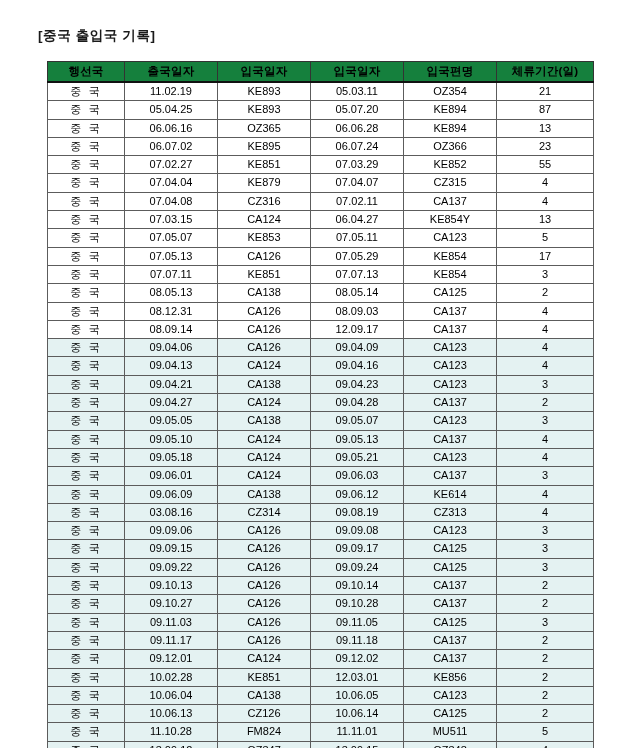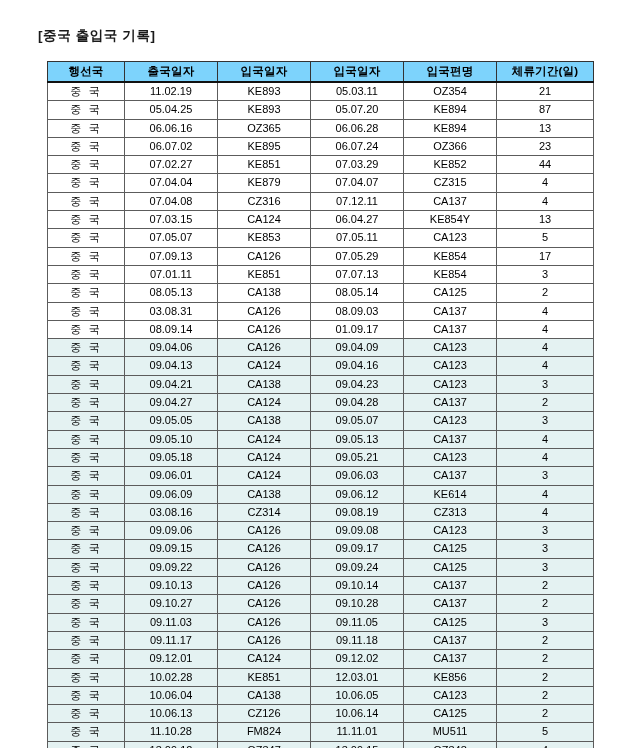--- a/index.html
+++ b/index.html
@@ -53,21 +53,21 @@
     text-align: center;
     vertical-align: middle;
     font-size: 11px;
     padding: 0;
     height: 17.3px;
     line-height: 17.3px;
     white-space: nowrap;
     overflow: hidden;
   }
   #records-table thead th {
-    background: #7dd3fc;
+    background: #15803d;
     font-weight: bold;
     font-size: 11.5px;
     height: 19px;
     line-height: 19px;
     border: 1px solid #333333;
     border-bottom: 2px solid #111111;
     letter-spacing: 0.2px;
   }
   #records-table tbody td {
     background: #ffffff;
@@ -141,35 +141,35 @@
           <td>06.07.24</td>
           <td>OZ366</td>
           <td>23</td>
         </tr>
         <tr>
           <td class="cell-dest">중 국</td>
           <td>07.02.27</td>
           <td>KE851</td>
           <td>07.03.29</td>
           <td>KE852</td>
-          <td>44</td>
+          <td>55</td>
         </tr>
         <tr>
           <td class="cell-dest">중 국</td>
           <td>07.04.04</td>
           <td>KE879</td>
           <td>07.04.07</td>
           <td>CZ315</td>
           <td>4</td>
         </tr>
         <tr>
           <td class="cell-dest">중 국</td>
           <td>07.04.08</td>
           <td>CZ316</td>
-          <td>07.12.11</td>
+          <td>07.02.11</td>
           <td>CA137</td>
           <td>4</td>
         </tr>
         <tr>
           <td class="cell-dest">중 국</td>
           <td>07.03.15</td>
           <td>CA124</td>
           <td>06.04.27</td>
           <td>KE854Y</td>
           <td>13</td>
@@ -177,55 +177,55 @@
         <tr>
           <td class="cell-dest">중 국</td>
           <td>07.05.07</td>
           <td>KE853</td>
           <td>07.05.11</td>
           <td>CA123</td>
           <td>5</td>
         </tr>
         <tr>
           <td class="cell-dest">중 국</td>
-          <td>07.09.13</td>
+          <td>07.05.13</td>
           <td>CA126</td>
           <td>07.05.29</td>
           <td>KE854</td>
           <td>17</td>
         </tr>
         <tr>
           <td class="cell-dest">중 국</td>
-          <td>07.01.11</td>
+          <td>07.07.11</td>
           <td>KE851</td>
           <td>07.07.13</td>
           <td>KE854</td>
           <td>3</td>
         </tr>
         <tr>
           <td class="cell-dest">중 국</td>
           <td>08.05.13</td>
           <td>CA138</td>
           <td>08.05.14</td>
           <td>CA125</td>
           <td>2</td>
         </tr>
         <tr>
           <td class="cell-dest">중 국</td>
-          <td>03.08.31</td>
+          <td>08.12.31</td>
           <td>CA126</td>
           <td>08.09.03</td>
           <td>CA137</td>
           <td>4</td>
         </tr>
         <tr>
           <td class="cell-dest">중 국</td>
           <td>08.09.14</td>
           <td>CA126</td>
-          <td>01.09.17</td>
+          <td>12.09.17</td>
           <td>CA137</td>
           <td>4</td>
         </tr>
         <tr class="hl">
           <td class="cell-dest">중 국</td>
           <td>09.04.06</td>
           <td>CA126</td>
           <td>09.04.09</td>
           <td>CA123</td>
           <td>4</td>

